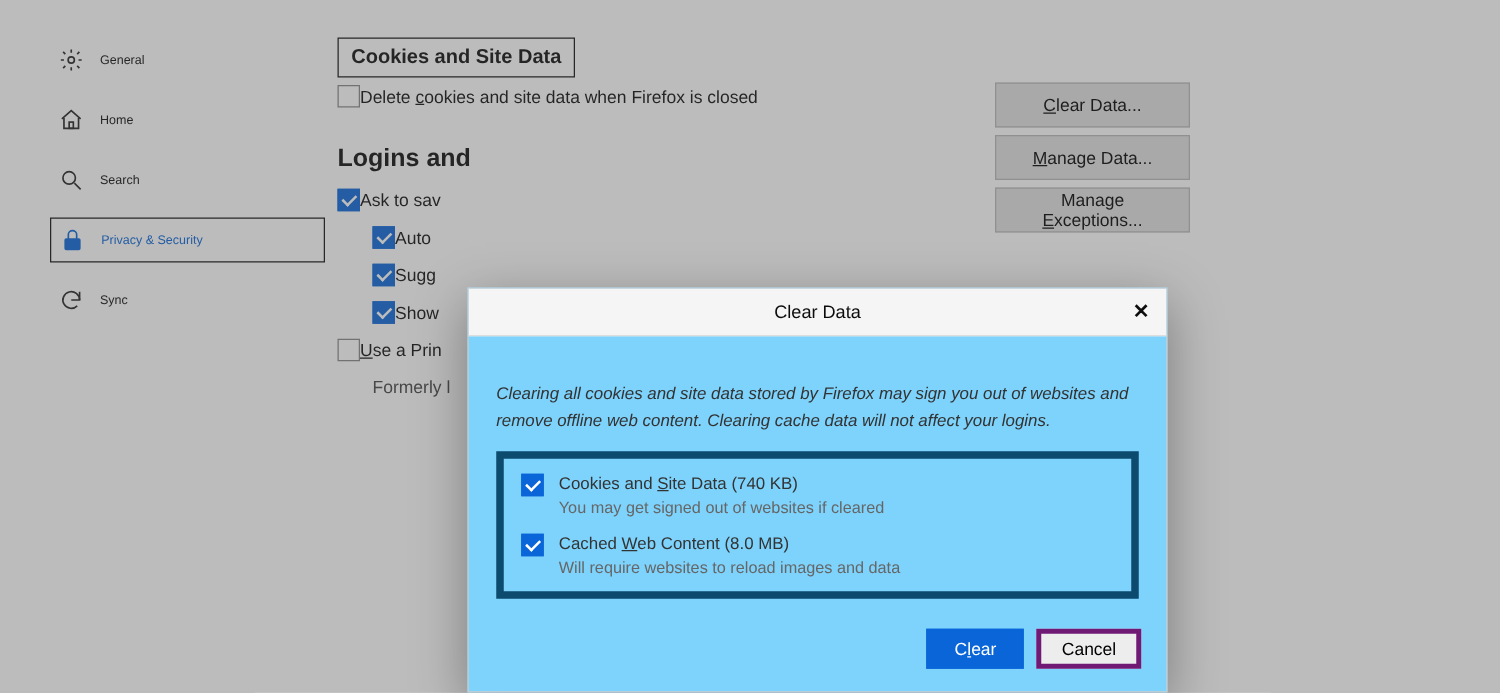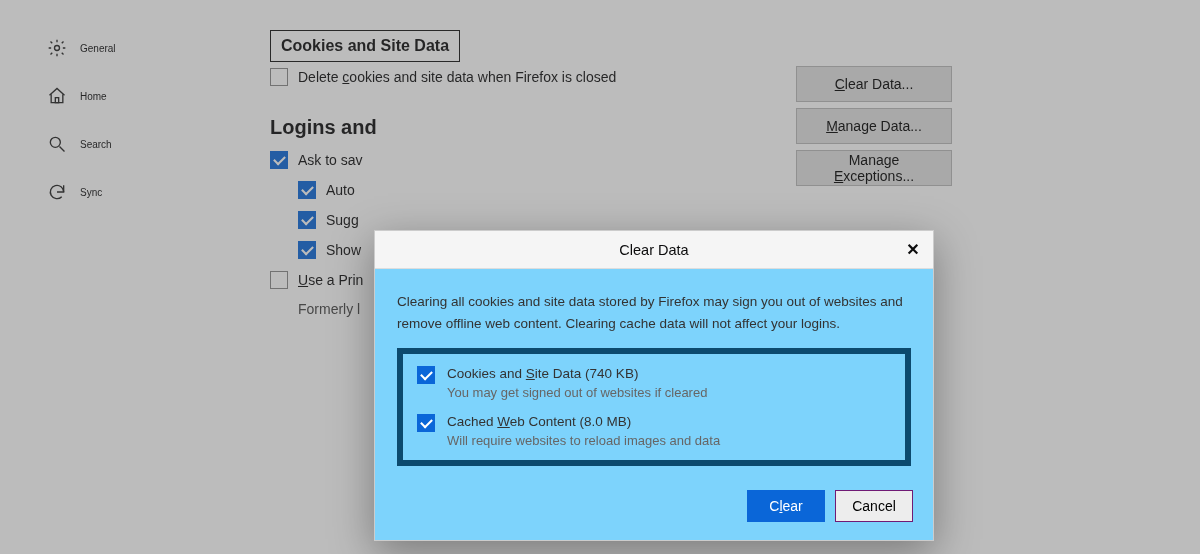--- a/index.html
+++ b/index.html
@@ -76,21 +76,20 @@
     background: #e0e0e0;
     border: 1px solid #b8b8b8;
     font-size: 14px;
     padding: 0 12px;
     cursor: pointer;
     text-align: center;
   }
   .checkrow {
     display: flex;
     align-items: center;
-    gap: 10px;
     margin-bottom: 12px;
   }
   .sub { margin-left: 28px; }
   .cb {
     width: 18px;
     height: 18px;
     border: 1px solid #888;
     background: #fff;
     display: inline-flex;
     align-items: center;
@@ -154,21 +153,21 @@
     width: 24px;
     height: 24px;
     display:flex;
     align-items:center;
     justify-content:center;
     cursor:pointer;
     font-weight:700;
     font-size:16px;
   }
   .dlg-body { padding: 18px 22px 10px; font-size: 13.5px; color:#333; }
-  .dlg-body p { margin: 4px 0 14px; line-height:1.6; }
+  .dlg-body p { margin: 17px 0 14px; line-height:1.6;font-style:italic; }
   .opt-box {
     border: 6px solid #0c4a6e;
     padding: 12px 14px;
   }
   .opt {
     display:flex;
     gap:12px;
     margin-bottom: 14px;
   }
   .opt:last-child { margin-bottom: 0; }
@@ -176,21 +175,21 @@
   .dlg-footer {
     display:flex;
     justify-content:flex-end;
     gap:10px;
     padding: 14px 20px 18px;
   }
   .btn {
     min-width: 78px;
     height: 32px;
     padding: 0 16px;
-    border: 1px solid #701a75;
+    border: 4px solid #701a75;
     background: #ededed;
     cursor:pointer;
     font-size:14px;
   }
   .btn.primary {
     background:#0a66d8;
     color:#fff;
     border-color:#0a66d8;
   }
 </style>
@@ -220,20 +219,29 @@
       <span class="nav-label">Home</span>
     </div>
     <div class="nav-item">
       <span class="nav-icon">
         <svg viewBox="0 0 24 24">
             <circle cx="10" cy="10" r="6"></circle>
             <line x1="15" y1="15" x2="21" y2="21"></line>
           </svg>
       </span>
       <span class="nav-label">Search</span>
+    </div>
+    <div class="nav-item active">
+      <span class="nav-icon">
+        <svg viewBox="0 0 24 24" style="fill:#0a66d8;stroke:#0a66d8">
+            <rect x="5" y="11" width="14" height="10" rx="1"></rect>
+            <path d="M8 11V7a4 4 0 018 0v4" fill="none"></path>
+          </svg>
+      </span>
+      <span class="nav-label">Privacy &amp; Security</span>
     </div>
     <div class="nav-item">
       <span class="nav-icon">
         <svg viewBox="0 0 24 24">
             <path d="M20 12a8 8 0 10-2.3 5.6"></path>
             <polyline points="20 4 20 12 12 12" fill="none"></polyline>
           </svg>
       </span>
       <span class="nav-label">Sync</span>
     </div>

